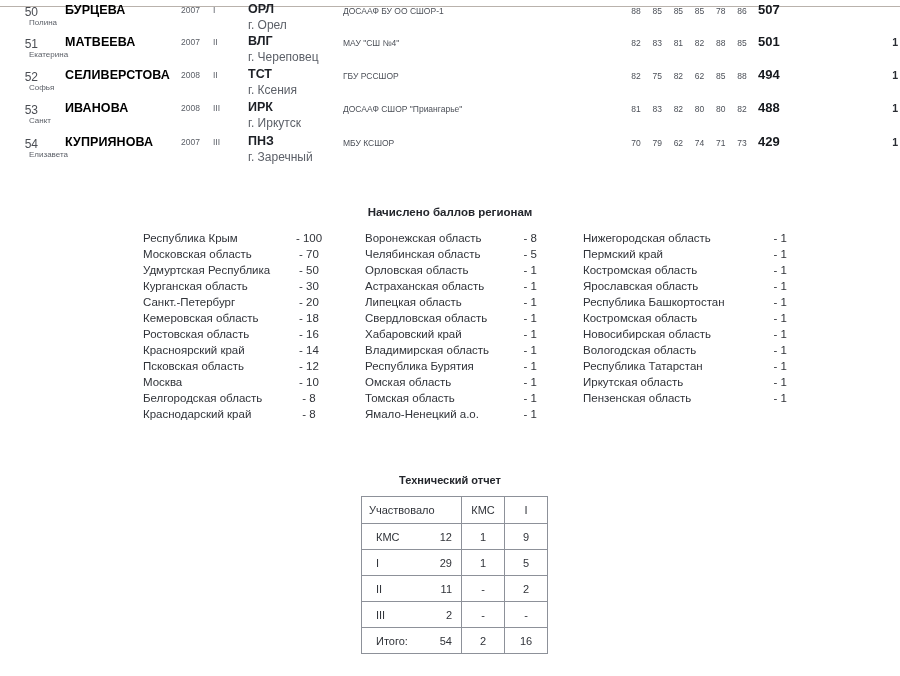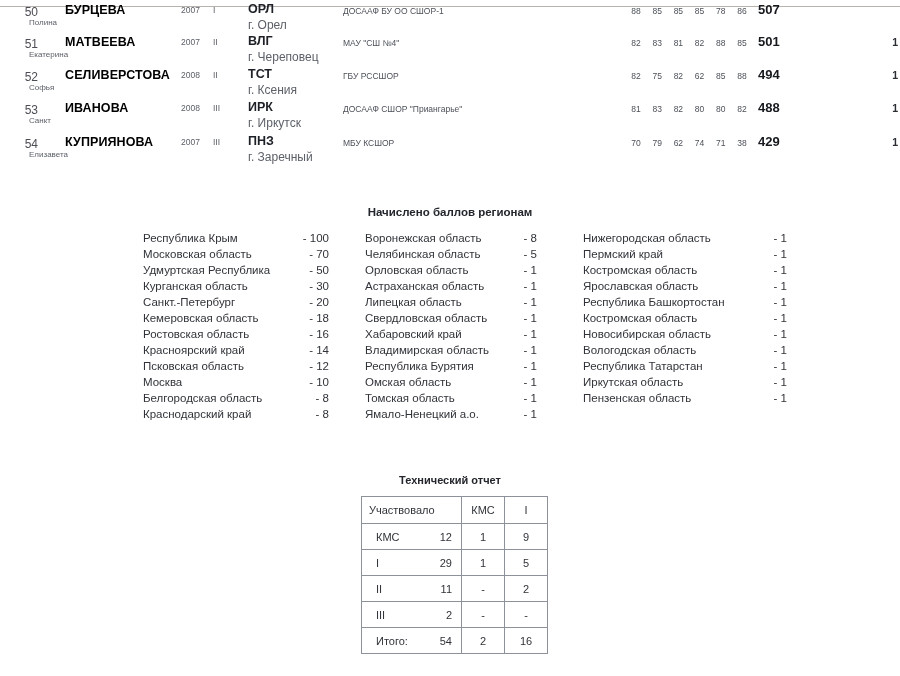--- a/index.html
+++ b/index.html
@@ -110,21 +110,21 @@
   .reg-col.col2 { left: 583px; width: 204px; }
   .reg-line {
     position: relative;
     height: 16px;
     font-size: 11.5px;
     color: #303339;
     white-space: nowrap;
   }
   .reg-name { position: absolute; left: 0; top: 0; }
   .reg-val  { position: absolute; right: 0; top: 0; text-align: right; }
-  .reg-col.col0 .reg-val { width: 40px; }
+  .reg-col.col0 .reg-val { width: 40px; text-align: center; }
   .reg-col.col1 .reg-val { width: 26px; }
   .reg-col.col2 .reg-val { width: 26px; }
 
   
   .tech-title {
     position: absolute;
     left: 0; top: 474px;
     width: 900px;
     text-align: center;
     font-size: 11px;
@@ -253,21 +253,21 @@
       <div class="c-rank">III</div>
       <div class="c-abbr">ПНЗ</div>
       <div class="c-city">г. Заречный</div>
       <div class="c-club">МБУ КСШОР</div>
       <div class="c-scores">
         <span>70</span>
         <span>79</span>
         <span>62</span>
         <span>74</span>
         <span>71</span>
-        <span>38</span>
+        <span>73</span>
       </div>
       <div class="c-total">429</div>
       <div class="c-pts">1</div>
     </div>
   </div>
 
 <div class="regions-title">Начислено баллов регионам</div>
 
 <div class="regions-cols" id="regions-cols">
     <div class="reg-col col0">

